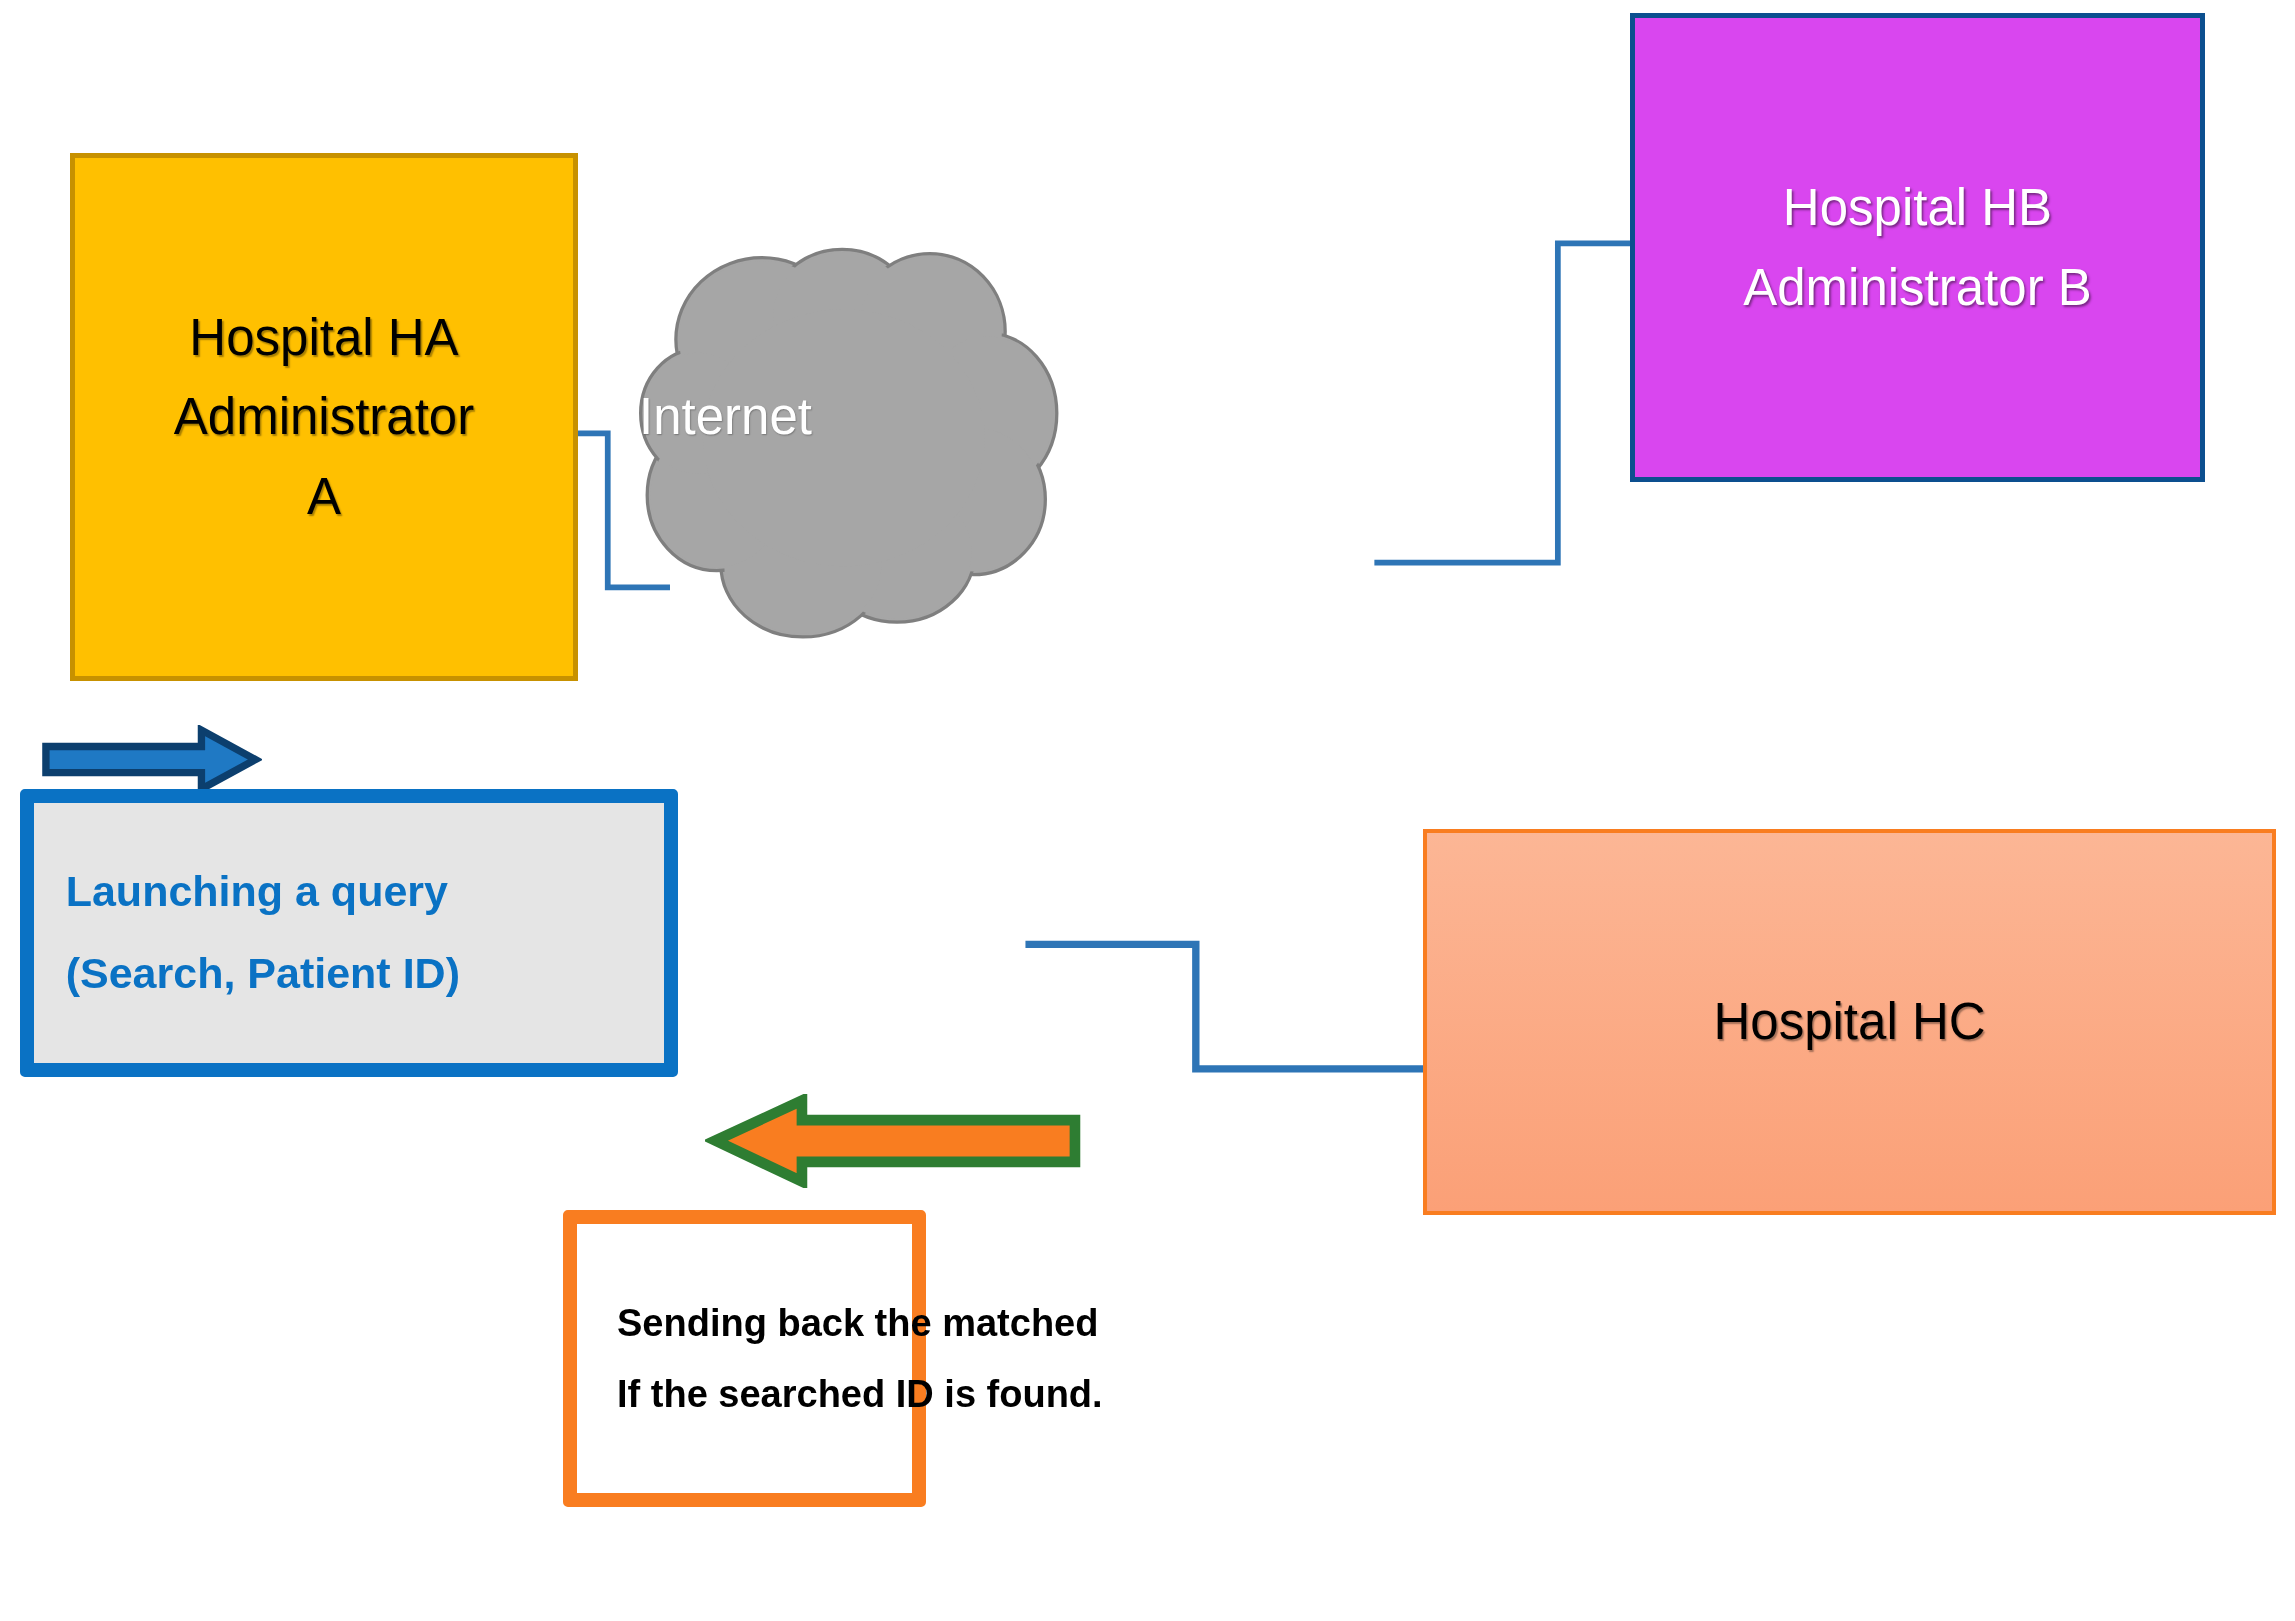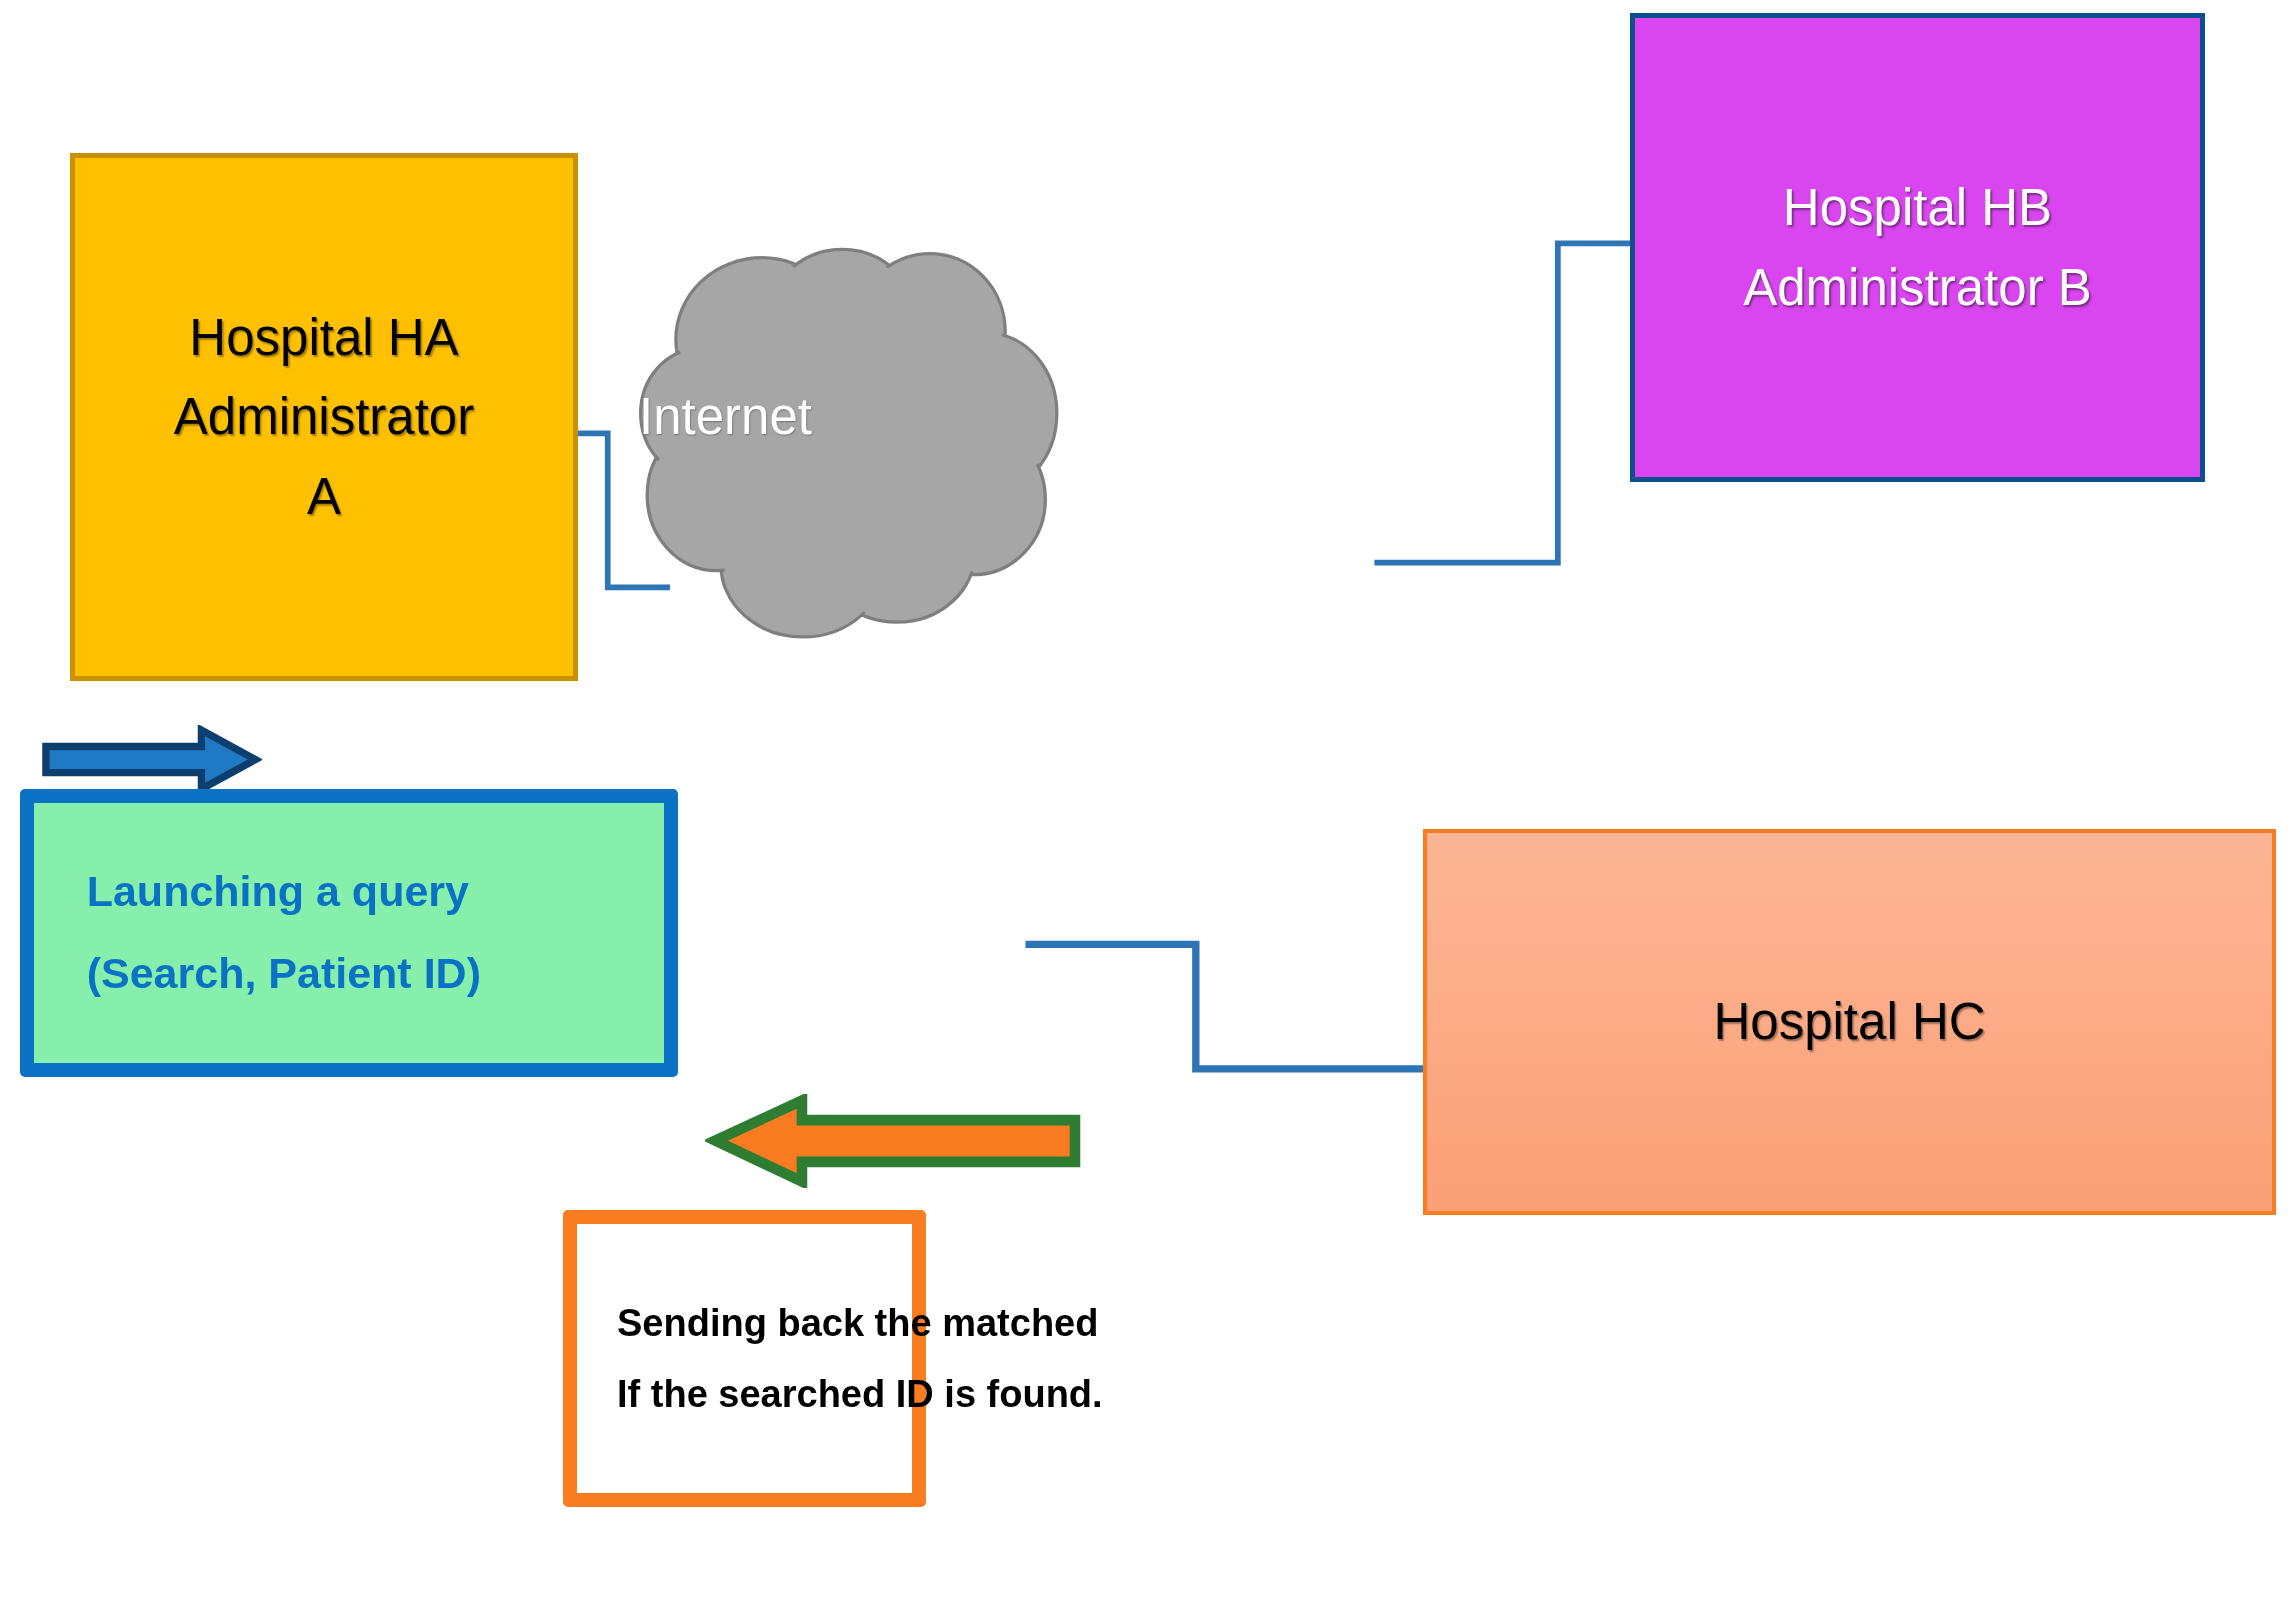--- a/index.html
+++ b/index.html
@@ -85,27 +85,27 @@
     font-size: 51px;
     text-shadow: 0.8px 0.8px 1.6px rgba(0,0,0,0.30);
   }
 
   
   #box-query {
     position: absolute;
     left: 19.7px; top: 789px;
     width: 658px; height: 288px;
     box-sizing: border-box;
-    background: #86efac;
+    background: #e5e5e5;
     border: 14.7px solid #0A72C4;
     border-radius: 4.9px;
     display: flex;
     flex-direction: column;
     justify-content: center;
-    padding-left: 53px;
+    padding-left: 32px;
     color: #0A72C4;
     font-size: 43px;
     font-weight: bold;
   }
   #box-query .line { line-height: 1.9; white-space: nowrap; }
 
   #box-records {
     position: absolute;
     left: 563px; top: 1210px;
     width: 363px; height: 297px;

